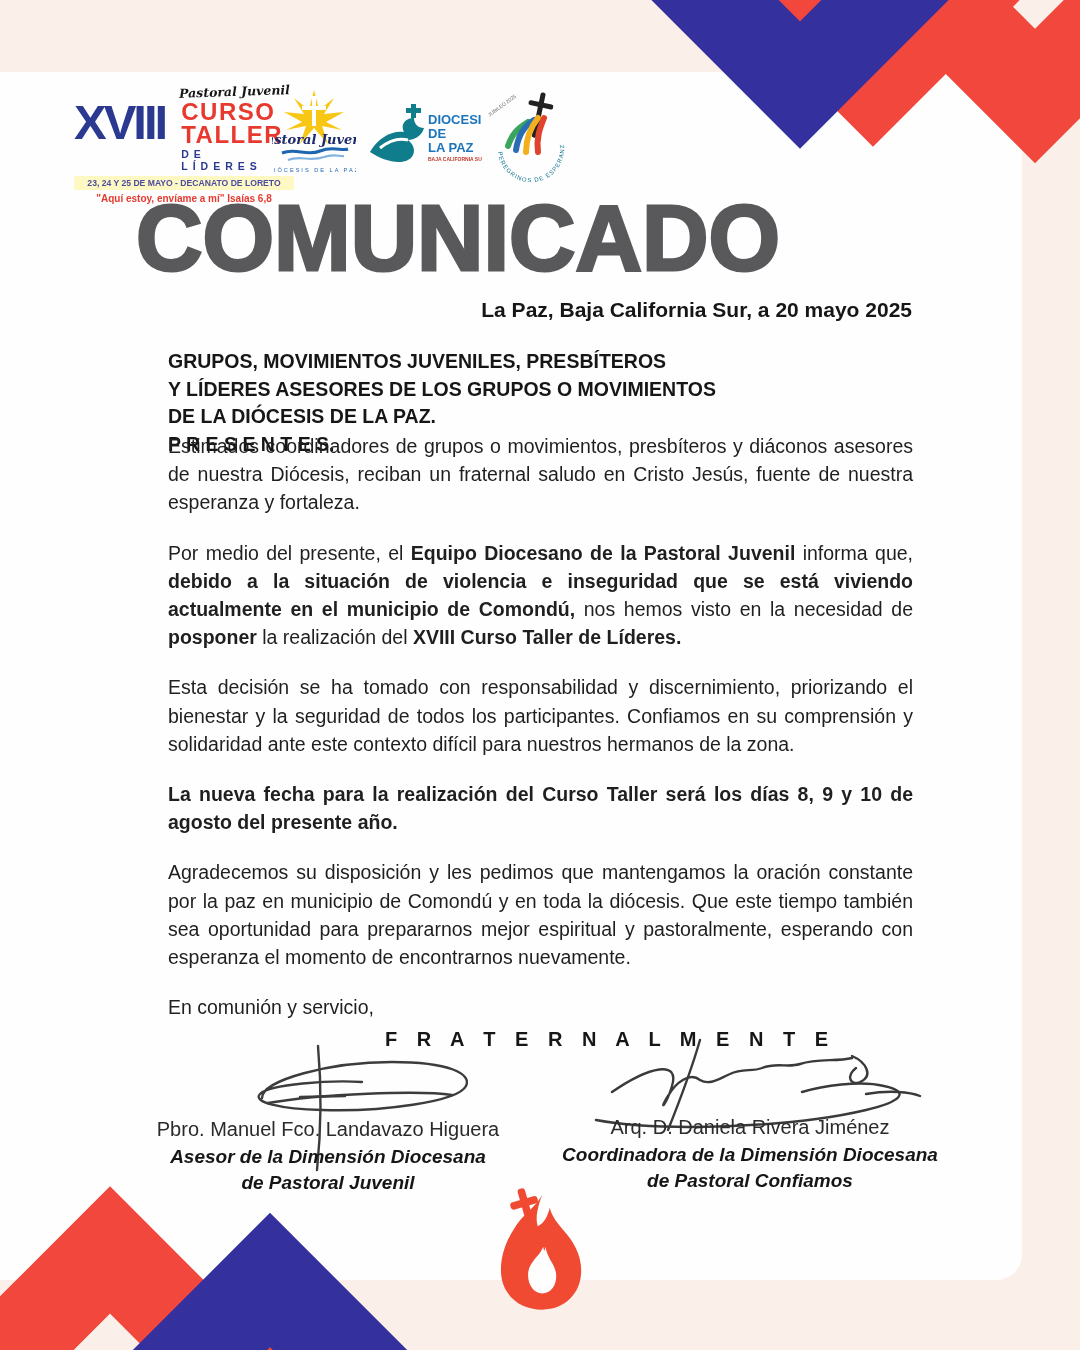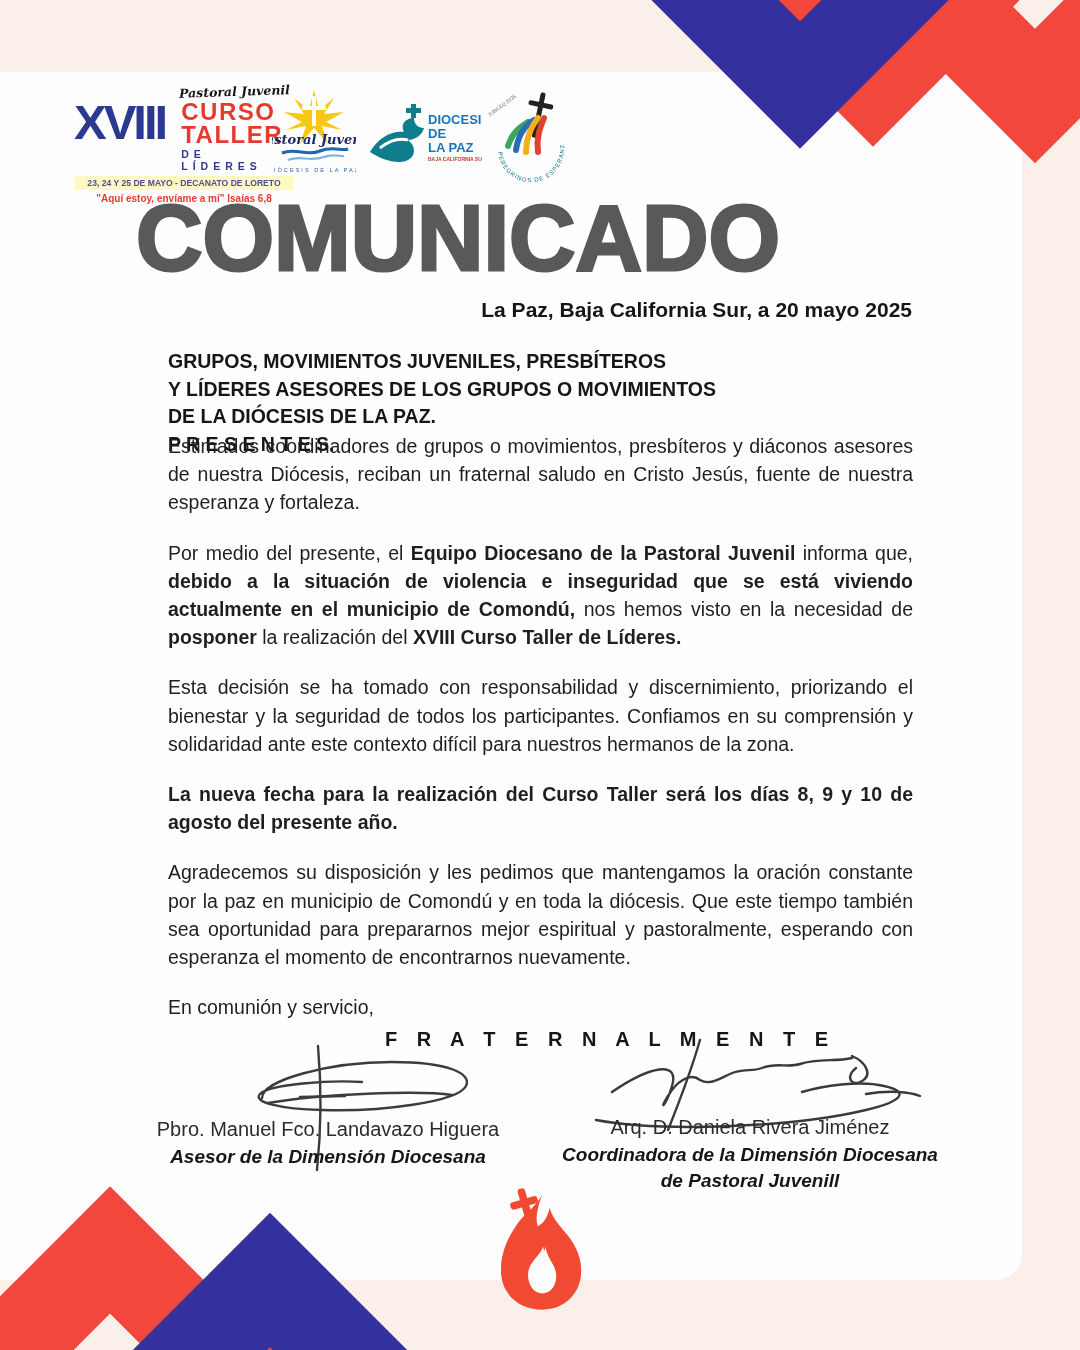--- a/index.html
+++ b/index.html
@@ -160,25 +160,26 @@
     <path d="M612,1092 C650,1066 680,1060 672,1086 C666,1106 658,1112 668,1096 C676,1082 690,1072 700,1080 C710,1086 720,1078 730,1074 C742,1068 752,1072 762,1068 C776,1062 788,1068 800,1064 C818,1058 836,1062 852,1058"></path>
     <path d="M596,1120 C660,1132 790,1128 866,1110 C900,1102 912,1092 884,1086 C860,1080 822,1086 802,1092"></path>
     <path d="M852,1056 C866,1062 874,1076 860,1082 C850,1086 846,1076 856,1068"></path>
     <path d="M866,1094 C890,1090 910,1092 920,1096"></path>
   </g>
 </svg>
 
 <div class="sign-name signame-left">Pbro. Manuel Fco. Landavazo Higuera</div>
 <div class="sign-role signrole-left">
   <div>Asesor de la Dimensión Diocesana</div>
+  <div>de Pastoral Juvenil</div>
 </div>
 <div class="sign-name signame-right">Arq. D. Daniela Rivera Jiménez</div>
 <div class="sign-role signrole-right">
   <div>Coordinadora de la Dimensión Diocesana</div>
-  <div>de Pastoral Juvenill</div>
+  <div>de Pastoral Confiamos</div>
 </div>
 
 <svg class="logo-svg" style="left:485px;top:1186px;position:absolute;" width="110" height="128" viewBox="0 0 100 118">
   <g transform="rotate(-16 36 18)" fill="#F04A33">
     <rect x="33" y="2" width="7" height="32" rx="3"></rect>
     <rect x="23" y="12" width="26" height="7" rx="3"></rect>
   </g>
   <path fill="#F04A33" d="M52,8 C46,20 34,26 27,38 C18,52 14,64 14,78 C14,100 31,114 52,114 C73,114 88,99 88,78 C88,62 80,50 71,40 C66,34 61,28 59,20 C57,28 54,34 48,37 C45,29 49,16 52,8 Z"></path>
   <path fill="#FEFEFE" d="M53,56 C49,66 39,70 39,82 C39,92 45,99 52,99 C60,99 65,92 65,83 C65,73 57,68 55,56 C54,60 54,62 53,56 Z"></path>
 </svg>

